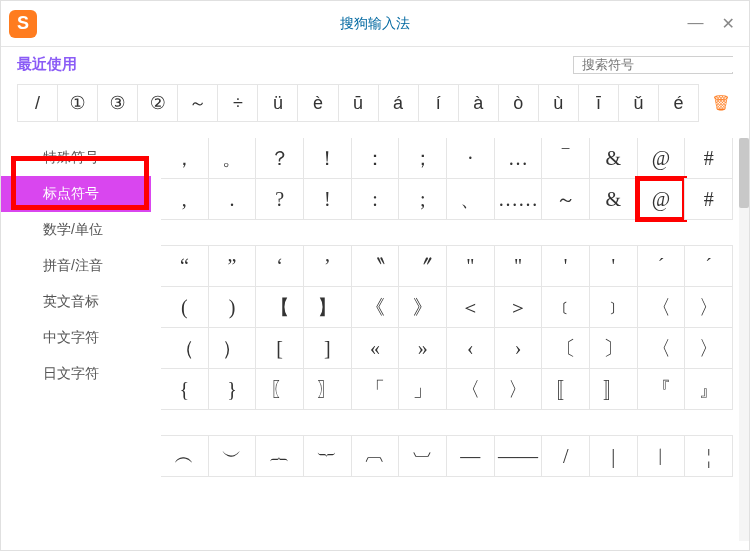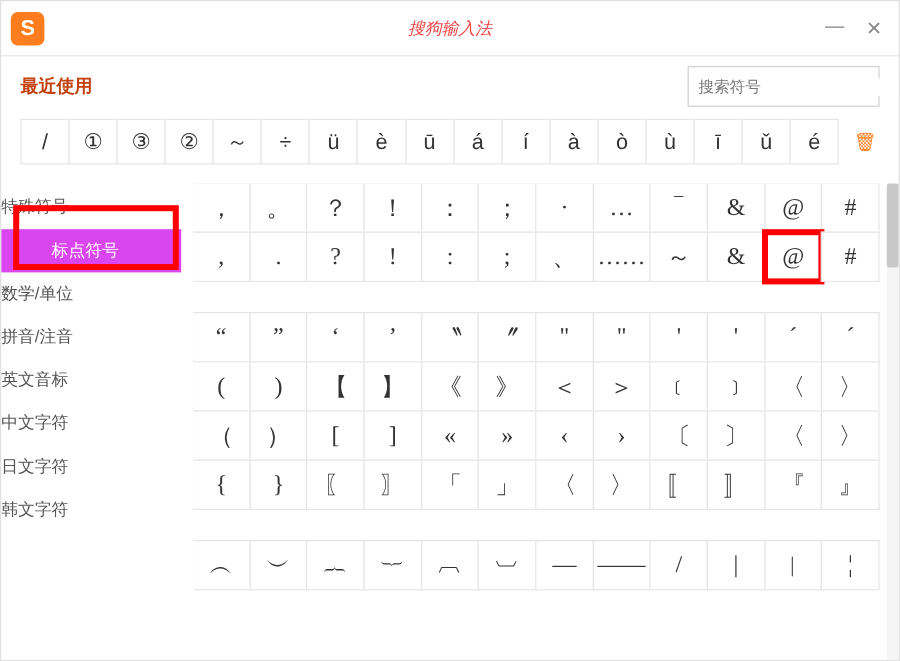--- a/index.html
+++ b/index.html
@@ -35,48 +35,47 @@
   }
   .title {
     font-size: 22px;
     color: #333;
   }
   .subtitle {
     position: absolute;
     left: 50%;
     transform: translateX(-50%);
     font-size: 14px;
-    color: #ef4444;
-    font-style: italic;
+    color: #0369a1;
   }
   .win-controls {
     margin-left: auto;
     display: flex;
     gap: 18px;
     color: #888;
     font-size: 16px;
     padding-right: 6px;
   }
   .win-controls span { cursor: pointer; }
   
   .toolbar-row {
     display: flex;
     align-items: center;
     padding: 8px 16px 6px 16px;
     gap: 10px;
   }
   .recent-label {
     font-size: 15px;
     font-weight: bold;
-    color: #c2410c;
+    color: #8b5cf6;
   }
   .search-box {
     margin-left: auto;
     border: 1px solid #d0d0d0;
-    height: 34px;
+    height: 18px;
     width: 160px;
     display: flex;
     align-items: center;
     padding: 0 8px;
     font-size: 13px;
     color: #aaa;
   }
   .search-box input {
     border: none;
     outline: none;
@@ -124,20 +123,21 @@
   }
   .sidebar {
     width: 150px;
     padding-top: 8px;
     position: relative;
   }
   .side-item {
     height: 36px;
     display: flex;
     align-items: center;
+    padding-left: 42px;
     font-size: 14px;
     color: #555;
     cursor: pointer;
   }
   .side-item.active {
     background: #d946ef;
     color: #fff;
     padding-left: 42px;
   }
   .side-highlight-box {
@@ -254,21 +254,20 @@
 <div class="main">
   <div class="sidebar" id="sidebar">
     <div class="side-highlight-box"></div>
   <div class="side-item">特殊符号</div>
       <div class="side-item active">标点符号</div>
       <div class="side-item">数学/单位</div>
       <div class="side-item">拼音/注音</div>
       <div class="side-item">英文音标</div>
       <div class="side-item">中文字符</div>
       <div class="side-item">日文字符</div>
-      <div class="side-item">韩文字符</div>
     </div>
   <div class="content">
     <div class="scroll-area" id="scroll-area">
         <div class="sym-block">
           <div class="sym-grid">
             <div class="sym-cell">，</div>
             <div class="sym-cell">。</div>
             <div class="sym-cell">？</div>
             <div class="sym-cell">！</div>
             <div class="sym-cell">：</div>

